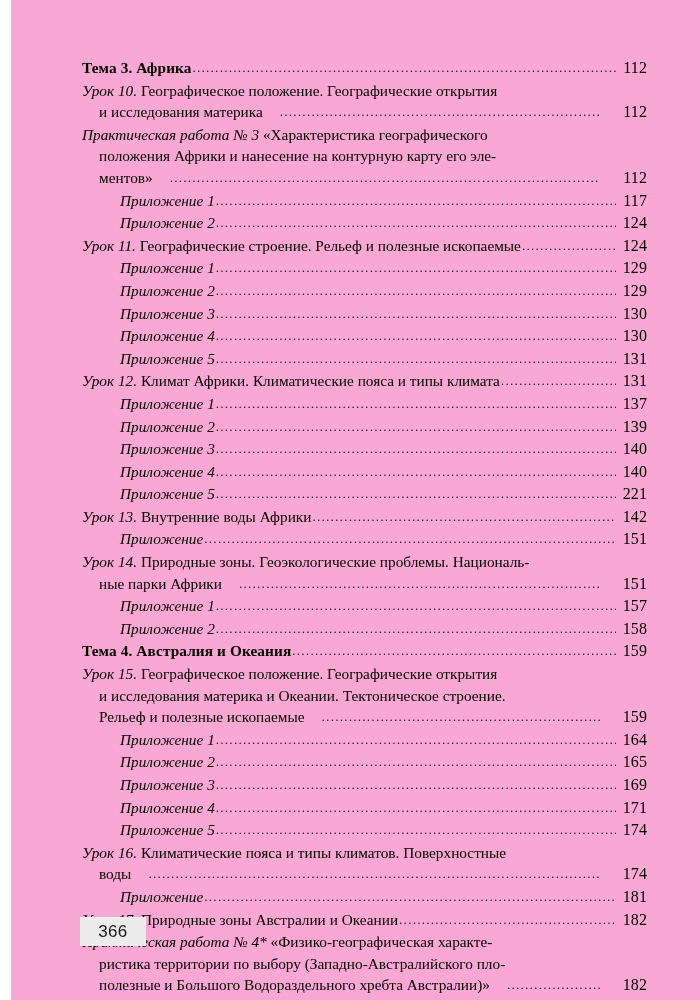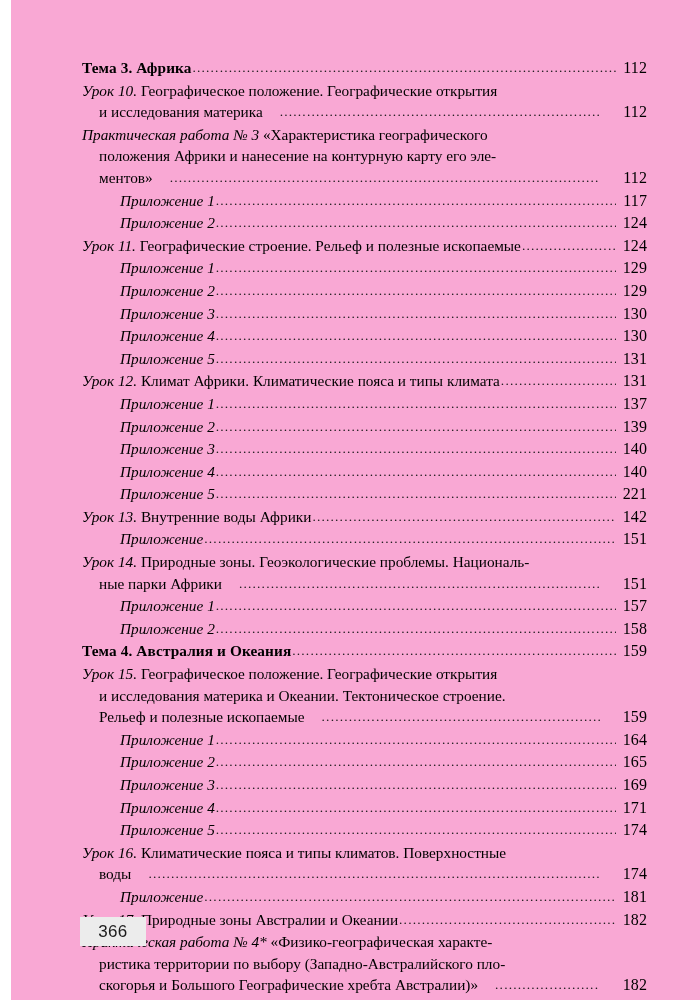--- a/index.html
+++ b/index.html
@@ -338,21 +338,21 @@
         <div class="toc-line lvl0">
           <span class="txt"><span class="lesson-label">Урок 17.</span><span> Природные зоны Австралии и Океании</span></span>
           <span class="leader"></span>
           <span class="pg">182</span>
         </div>
       </div>
       <div class="toc-entry">
         <div class="toc-line lvl0 nofill"><span class="txt"><span class="pract">Практическая работа № 4*</span><span> «Физико-географическая характе-</span></span></div>
         <div class="toc-line lvl1 nofill"><span class="txt"><span>ристика территории по выбору (Западно-Австралийского пло-</span></span></div>
         <div class="toc-line lvl1">
-          <span class="txt"><span>скогорья и Большого Географические хребта Австралии)»</span></span>
+          <span class="txt"><span>полезные и Большого Водораздельного хребта Австралии)»</span></span>
           <span class="leader"></span>
           <span class="pg">182</span>
         </div>
       </div>
       <div class="toc-entry">
         <div class="toc-line lvl2">
           <span class="txt"><span class="prilozh">Приложение 1</span></span>
           <span class="leader"></span>
           <span class="pg">186</span>
         </div>

